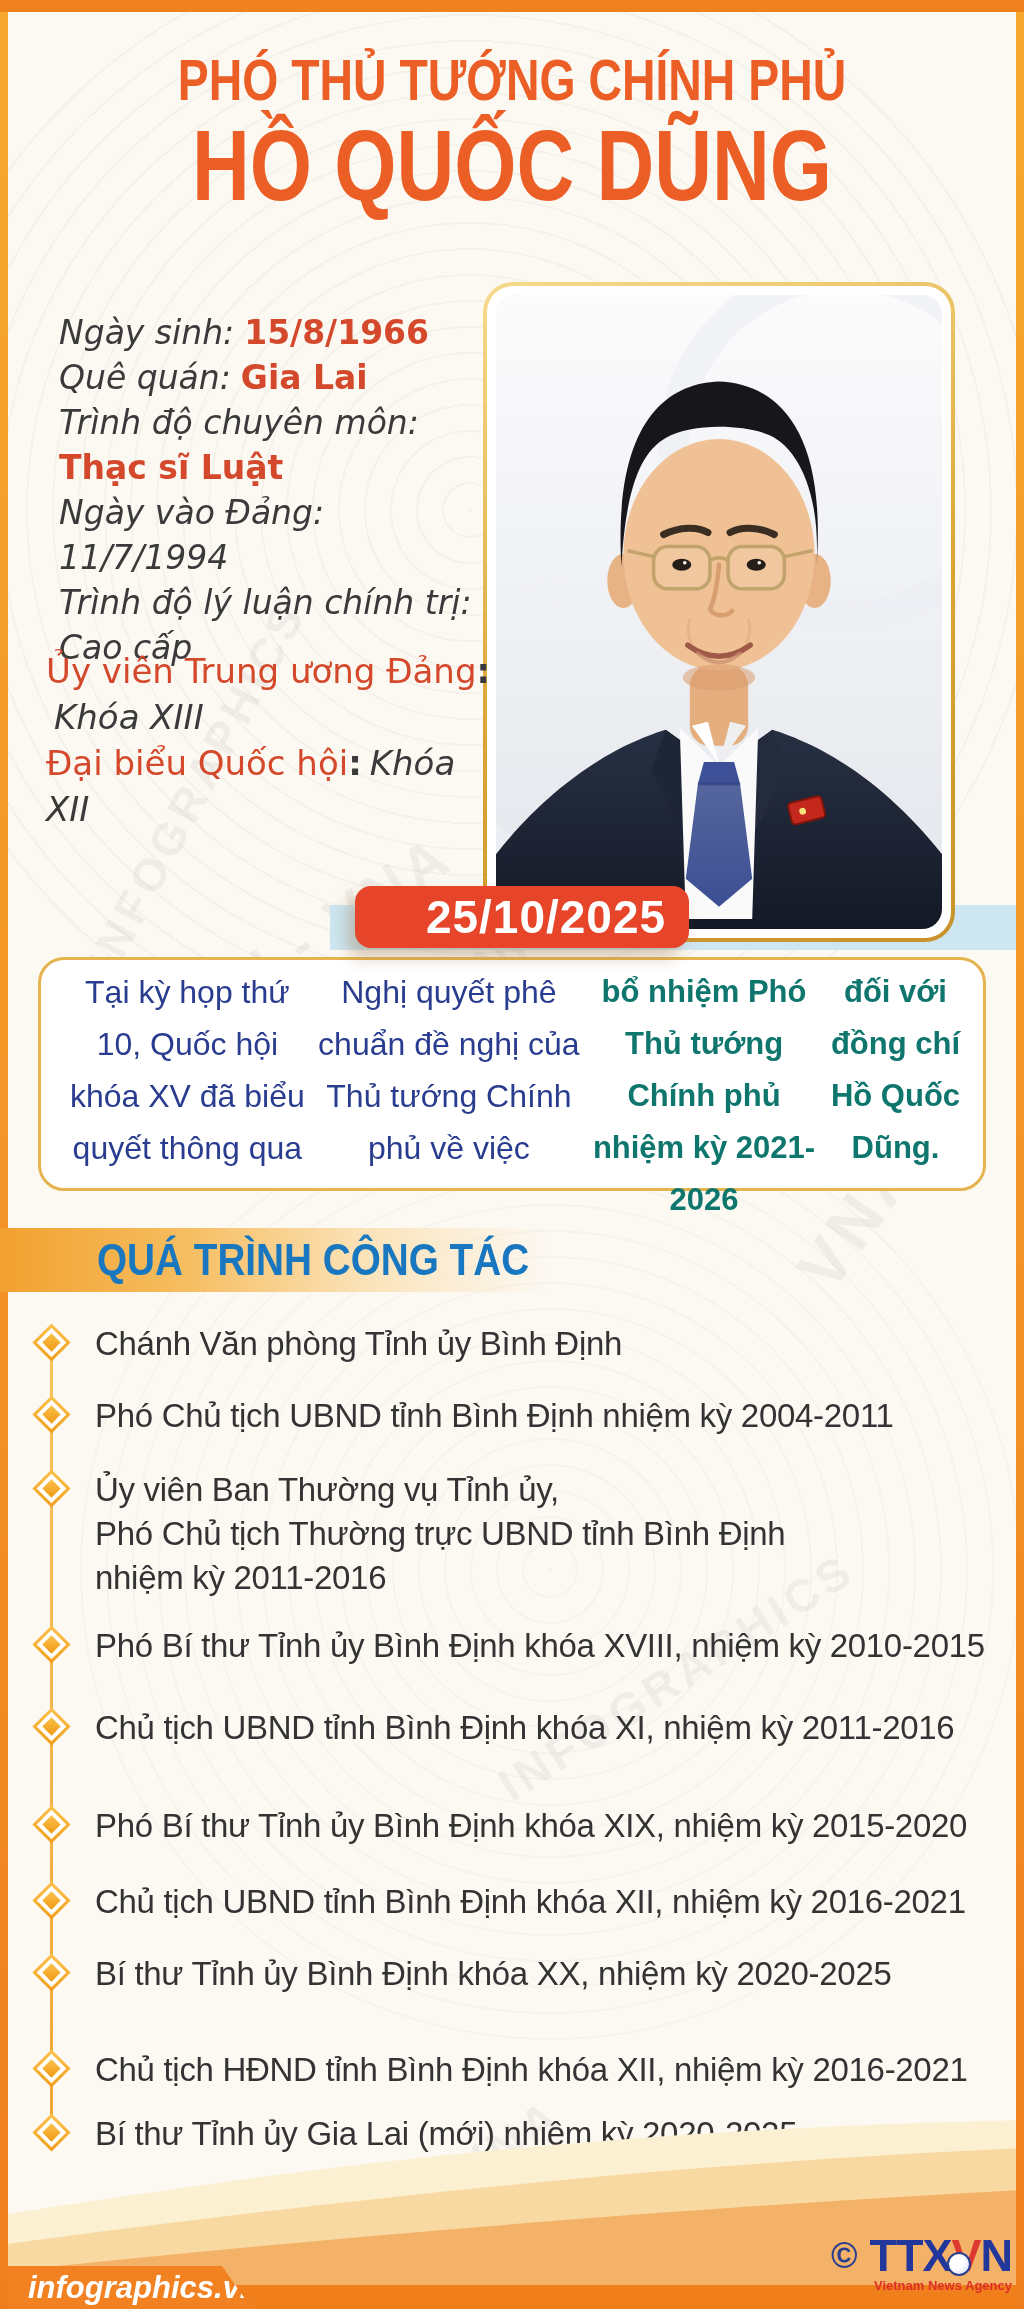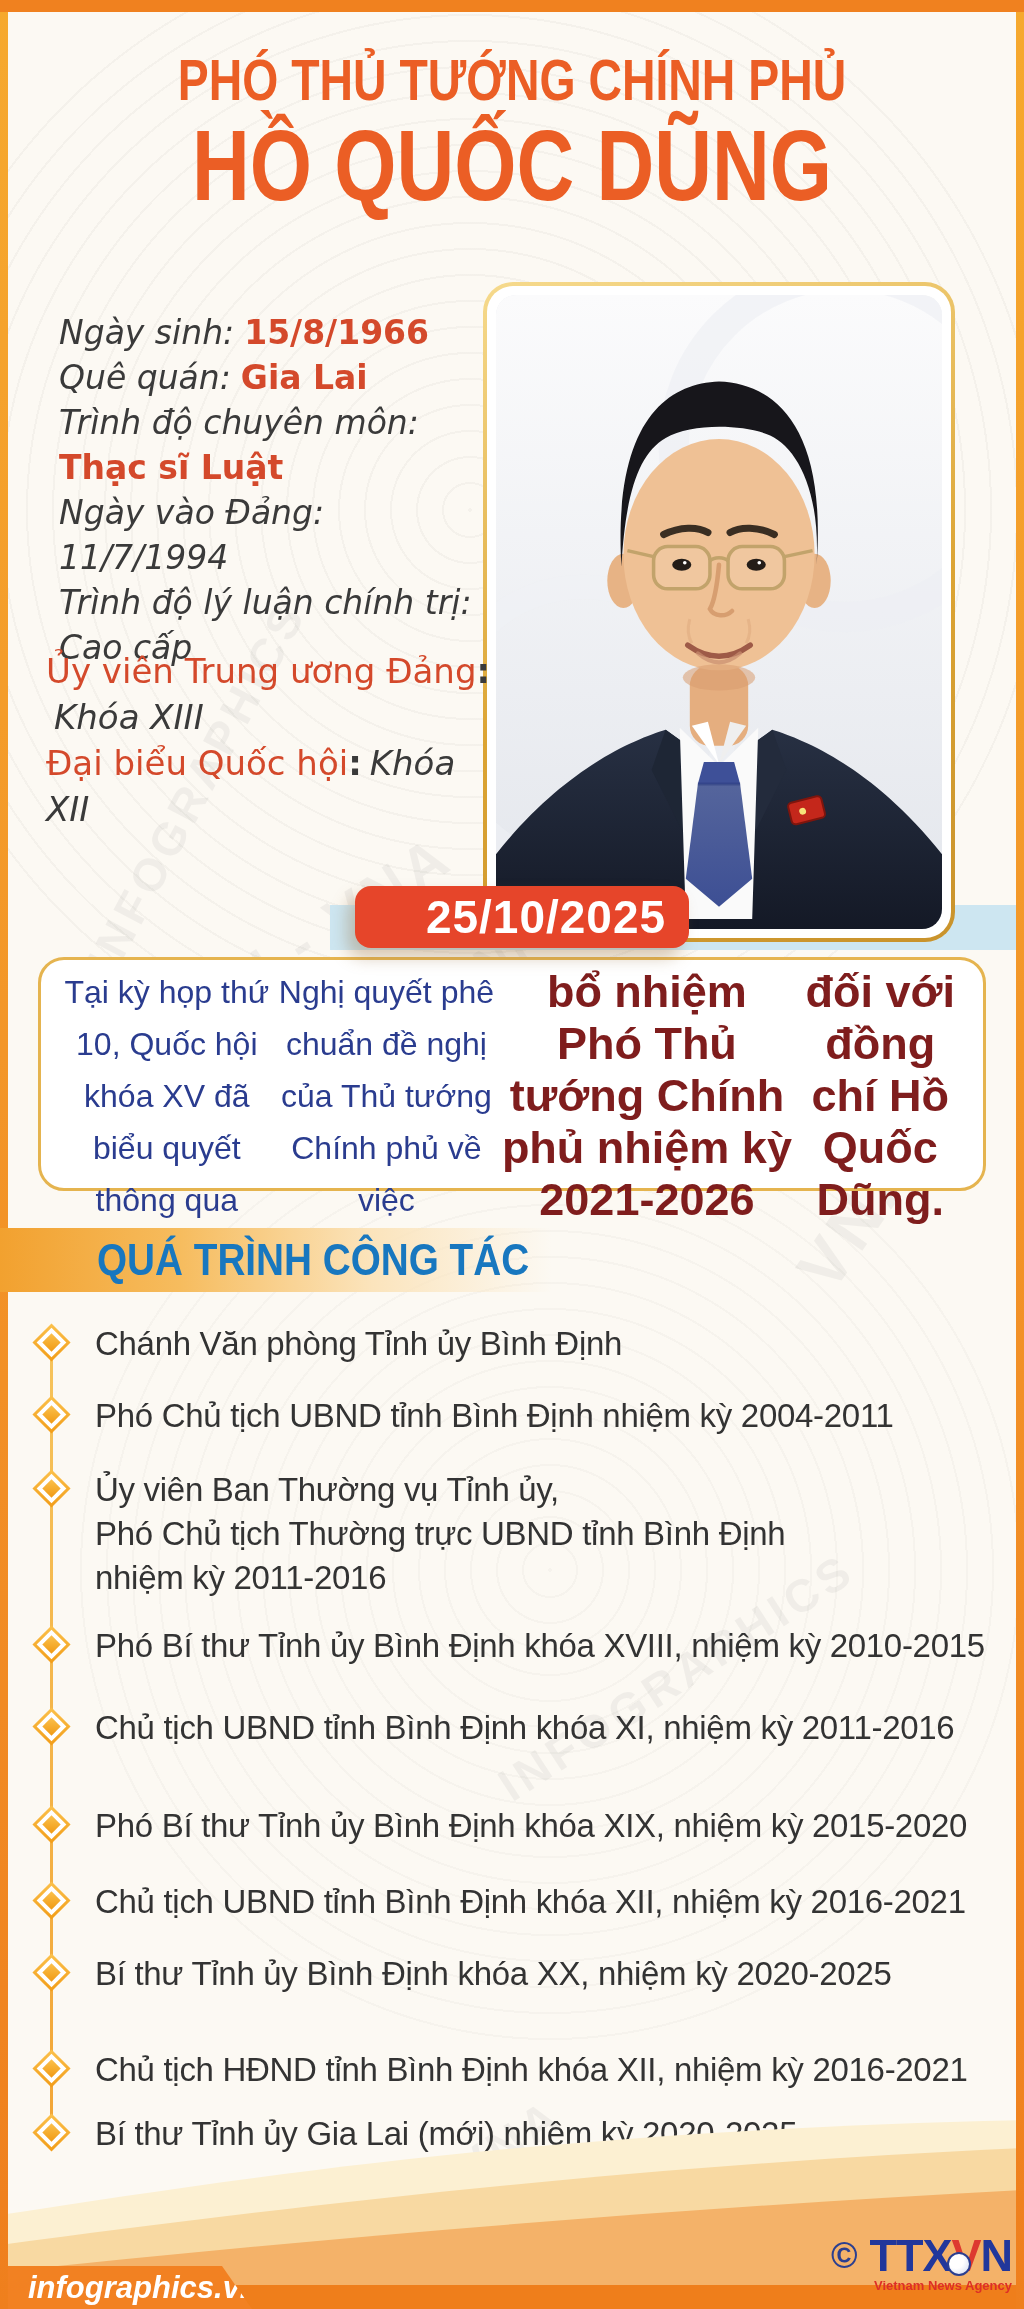--- a/index.html
+++ b/index.html
@@ -47,21 +47,21 @@
   
   .badge{position:absolute;left:355px;top:886px;width:286px;height:62px;background:#E6452A;
     border-radius:16px;z-index:4;display:flex;align-items:center;justify-content:center;
     color:#fff;font-weight:bold;font-size:46px;letter-spacing:1px;
     box-shadow:-8px 10px 16px rgba(150,110,60,.35);padding-left:48px;}
   
   .quote{position:absolute;left:38px;top:957px;width:948px;height:234px;box-sizing:border-box;
     background:#fff;border:3px solid #E5B44F;border-radius:26px;z-index:3;
     display:flex;justify-content:center;text-align:center;padding:6px 18px;}
   .quote .ql{font-size:32px;line-height:52px;color:#2A3C8F;}
-  .quote .qo{font-size:45px;line-height:52px;color:#7f1d1d;font-weight:bold;}
+  .quote .qo{font-size:31px;line-height:52px;color:#0f766e;font-weight:bold;}
   
   .band{position:absolute;left:0;top:1228px;width:600px;height:64px;z-index:9;
     background:linear-gradient(90deg,#F2A12F 0%,#F6BC5E 30%,#FBE4BC 62%,rgba(253,246,232,0) 92%);
     display:flex;align-items:center;}
   .band .hd{margin-left:97px;font-size:45px;font-weight:bold;color:#1877BF;
     transform:scaleX(.86);transform-origin:left center;white-space:nowrap;}
   
   .connector{position:absolute;left:50px;top:1350px;width:3px;height:780px;
     background:linear-gradient(180deg,#F6C35B,#F2A637);z-index:2;}
   .citem{position:absolute;left:0;width:1010px;z-index:3;}

